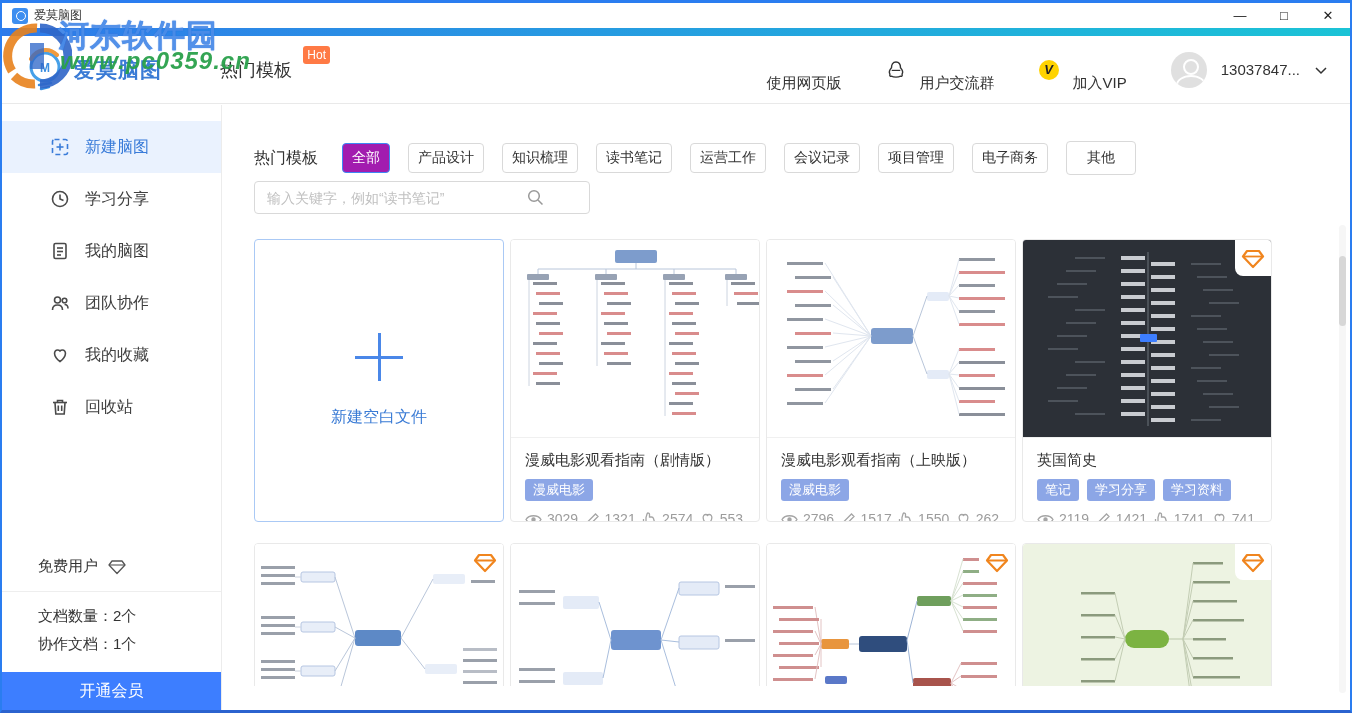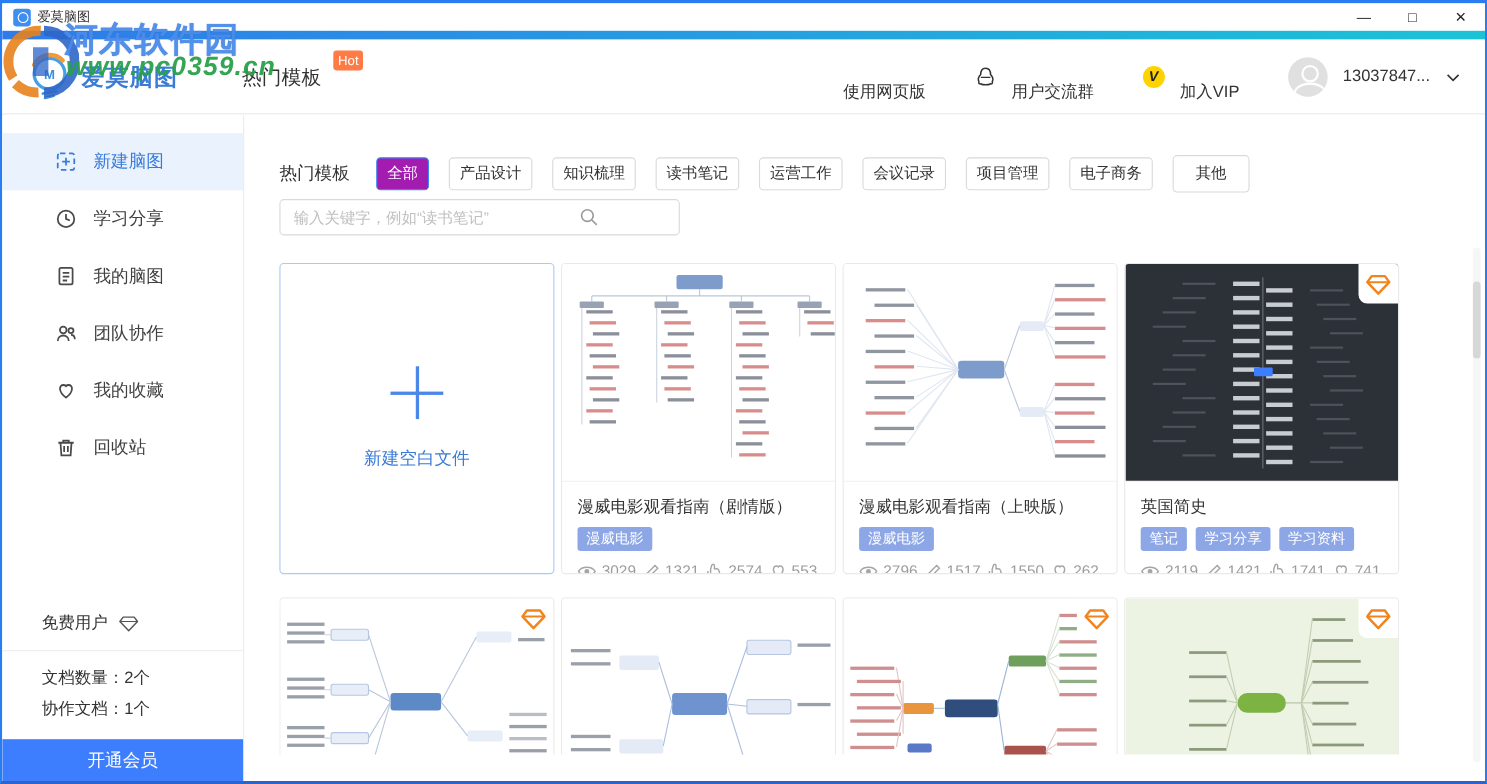--- a/index.html
+++ b/index.html
@@ -63,21 +63,21 @@
   
   .content{ position:absolute; top:102px; left:221px; right:0; bottom:0; background:#fff; overflow:hidden; }
   .filter-row{ position:absolute; top:36px; left:31px; display:flex; align-items:center; gap:18px; }
   .filter-label{ font-size:16px; color:#333; margin-right:6px; }
   .chip{ height:30px; display:flex; align-items:center; padding:0 9px; border:1px solid #d9d9d9;
     border-radius:4px; font-size:14px; color:#333; background:#fff; cursor:default; }
   .chip.wide{ padding:16px 20px;text-align:right; }
   .chip.active{ background:#a21caf; border-color:#3d87f5; color:#fff; }
   .search-row{ position:absolute; top:76px; left:31px; }
   .search-box{ position:relative; width:300px; }
-  .search-box input{ width:364px; height:33px; border:1px solid #d9d9d9; border-radius:4px;
+  .search-box input{ width:336px; height:33px; border:1px solid #d9d9d9; border-radius:4px;
     padding:0 36px 0 12px; font-size:14px; color:#333; outline:none;
     font-family:"Liberation Sans","DejaVu Sans",sans-serif; }
   .search-box input::placeholder{ color:#c0c0c0; }
   .search-ico{ position:absolute; right:10px; top:8px; }
 
   .grid{ display:grid; grid-template-columns:repeat(4,250px); gap:6px; }
   .grid1{ position:absolute; top:134px; left:31px; }
   .grid2-clip{ position:absolute; top:438px; left:31px; height:143px; overflow:hidden; }
   .card{ width:250px; height:283px; border:1px solid #e9e9e9; border-radius:4px; background:#fff;
     position:relative; overflow:hidden; }

